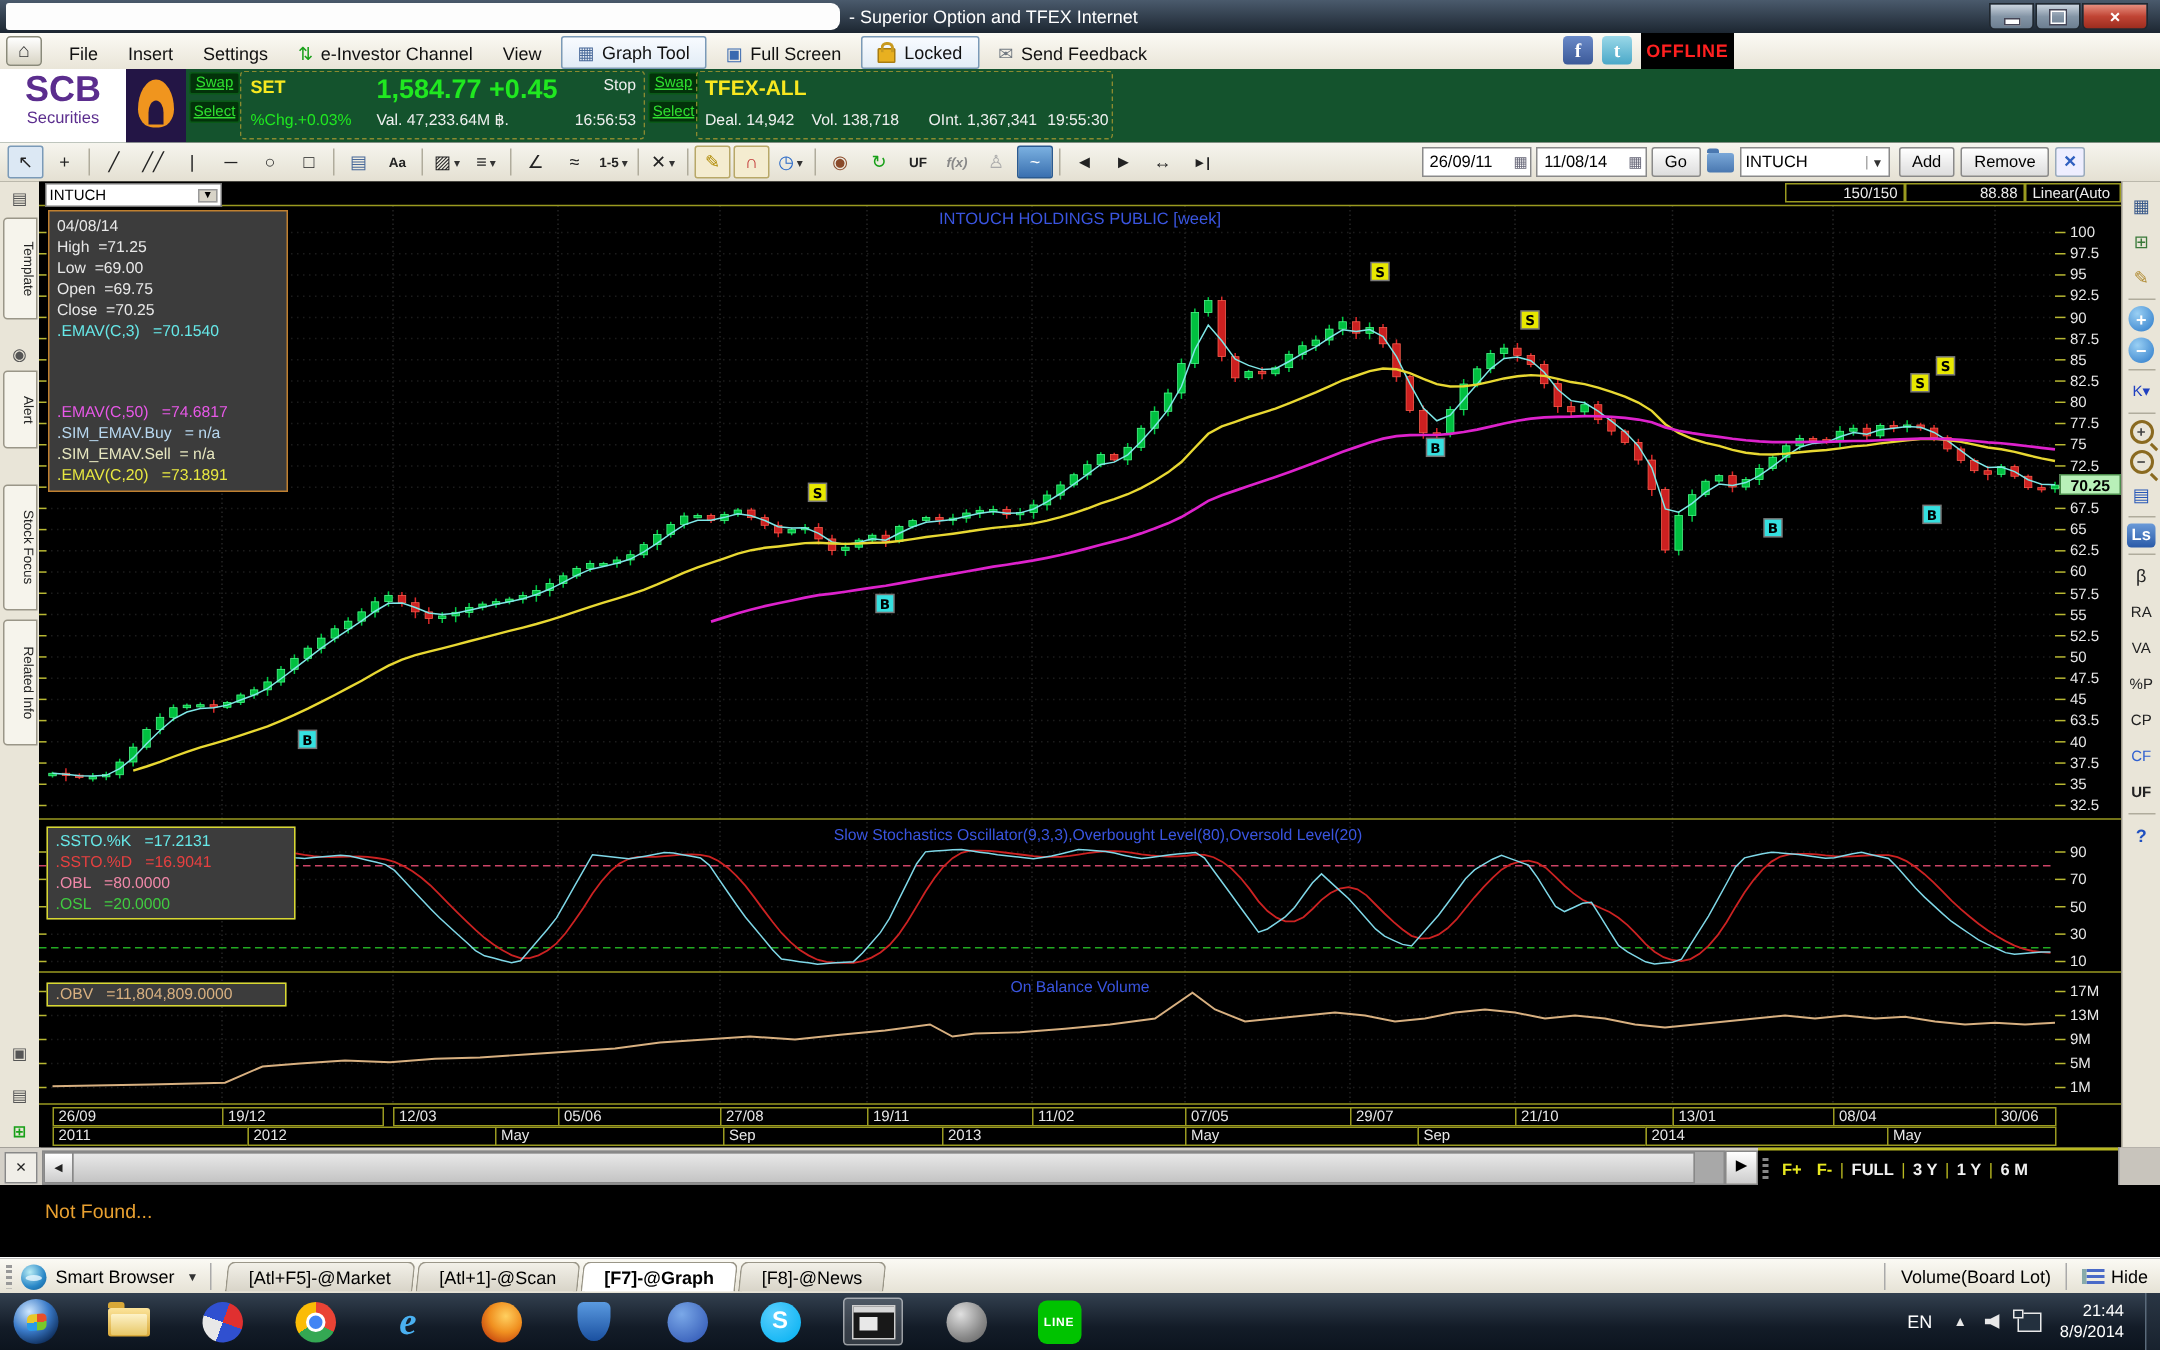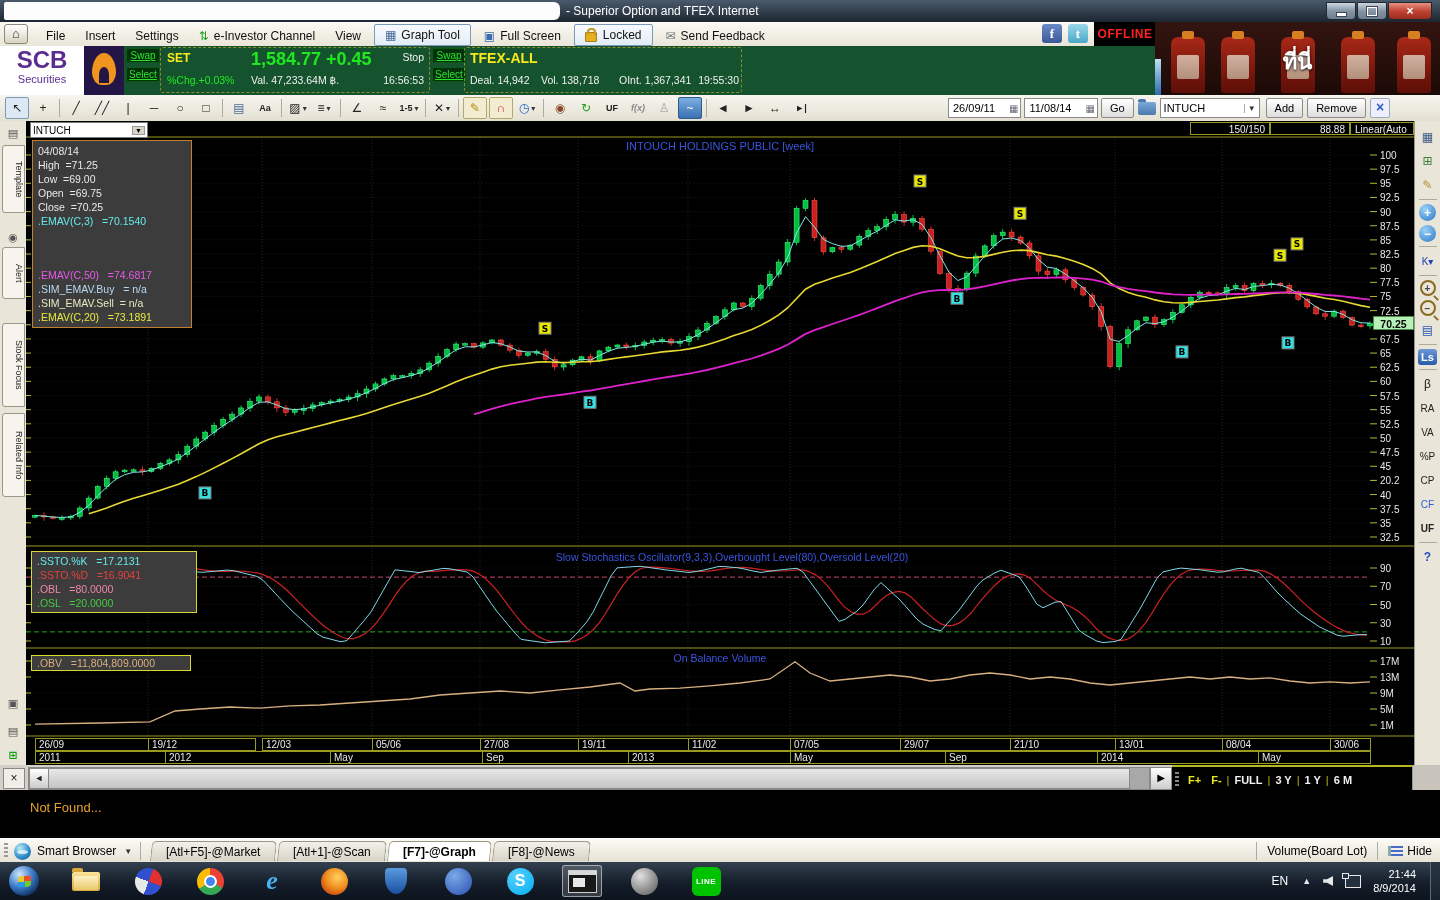--- a/index.html
+++ b/index.html
@@ -266,29 +266,20 @@
 
     <div class="frame f-tfex">
       <span class="abs t-yellow" style="left:5px;top:2px;font-size:14px;">TFEX-ALL</span>
       <span class="abs t-white" style="left:5px;top:26px;font-size:10.5px;">Deal. 14,942</span>
       <span class="abs t-white" style="left:76px;top:26px;font-size:10.5px;">Vol. 138,718</span>
       <span class="abs t-white" style="left:154px;top:26px;font-size:10.5px;">OInt. 1,367,341</span>
       <span class="abs t-white" style="right:2px;top:26px;font-size:10.5px;">19:55:30</span>
     </div>
   </div>
 
-  <div class="ad">
-    <div class="bottle" style="left:16px;"></div>
-    <div class="bottle" style="left:66px;"></div>
-    <div class="bottle" style="left:126px;"></div>
-    <div class="bottle" style="left:186px;"></div>
-    <div class="bottle" style="left:242px;"></div>
-    <div class="ad-text">ที่นี่</div>
-    <div class="ad-sliver"></div>
-  </div>
 
   <div class="drawbar">
     <div id="draw-tools">
         <div class="dt sel">
           <span>↖</span>
         </div>
         <div class="dt">
           <span>+</span>
         </div>
         <div class="dsep"></div>
@@ -929,21 +920,21 @@
         <div class="axlab" style="top: 212.926px;">67.5</div>
         <div class="axlab" style="top: 227.074px;">65</div>
         <div class="axlab" style="top: 241.222px;">62.5</div>
         <div class="axlab" style="top: 255.37px;">60</div>
         <div class="axlab" style="top: 269.519px;">57.5</div>
         <div class="axlab" style="top: 283.667px;">55</div>
         <div class="axlab" style="top: 297.815px;">52.5</div>
         <div class="axlab" style="top: 311.963px;">50</div>
         <div class="axlab" style="top: 326.111px;">47.5</div>
         <div class="axlab" style="top: 340.259px;">45</div>
-        <div class="axlab" style="top: 354.407px;">20.2</div>
+        <div class="axlab" style="top: 354.407px;">63.5</div>
         <div class="axlab" style="top: 368.556px;">40</div>
         <div class="axlab" style="top: 382.704px;">37.5</div>
         <div class="axlab" style="top: 396.852px;">35</div>
         <div class="axlab" style="top: 411px;">32.5</div>
       </div>
     <div id="stoch-axis">
         <div class="axlab" style="top: 442px;">90</div>
         <div class="axlab" style="top: 460.25px;">70</div>
         <div class="axlab" style="top: 478.5px;">50</div>
         <div class="axlab" style="top: 496.75px;">30</div>

